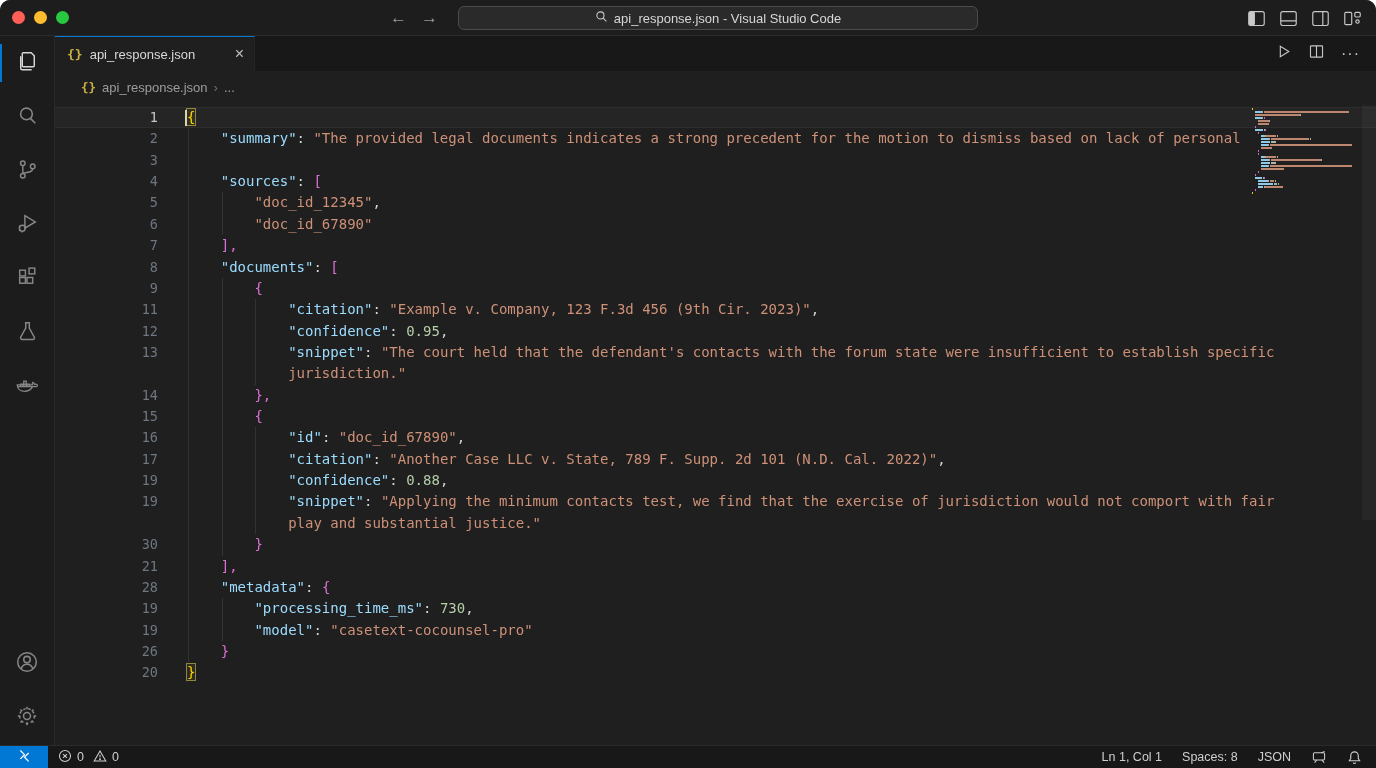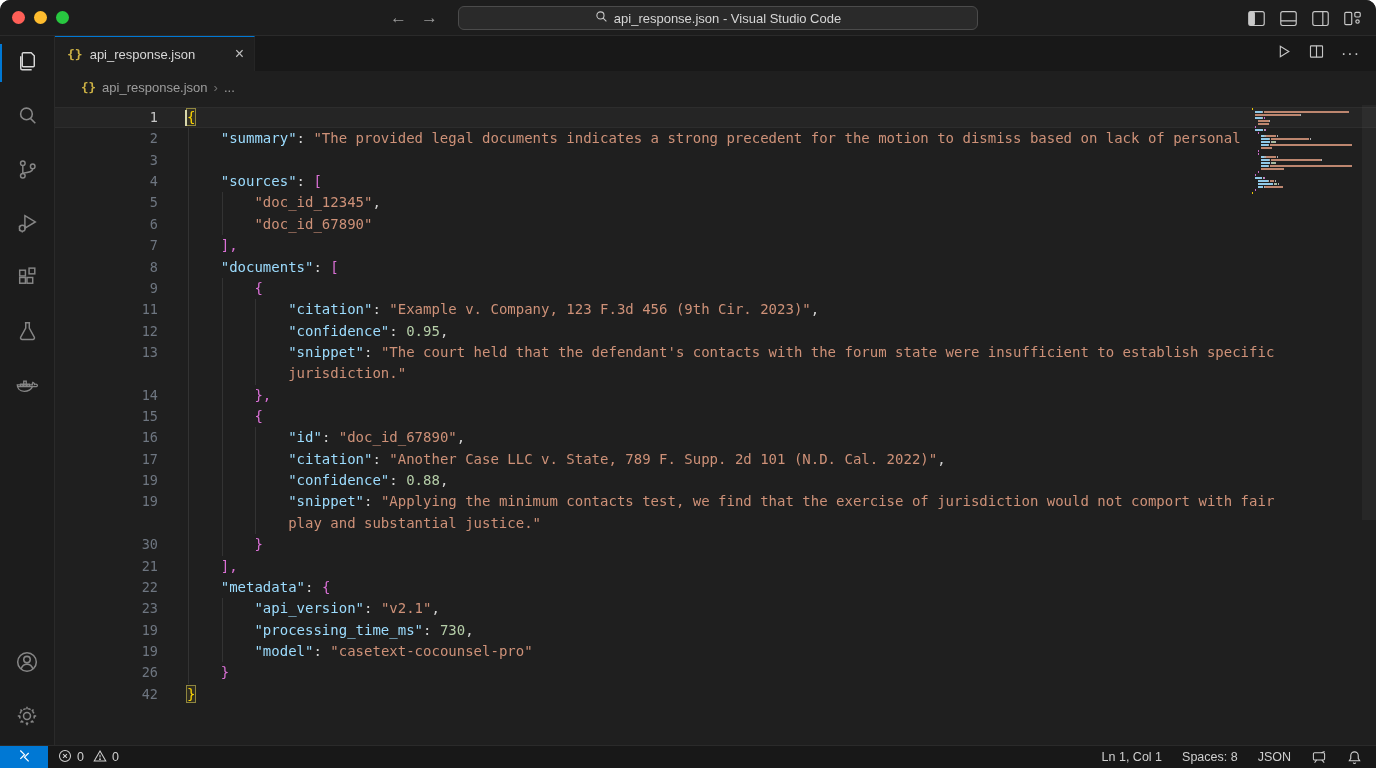--- a/index.html
+++ b/index.html
@@ -250,26 +250,25 @@
             <div class="row"><div class="num"></div><div class="guide" style="left: 133px;"></div><div class="guide" style="left: 166.72px;"></div><div class="guide" style="left: 200.44px;"></div><div class="code"><span class="tk-sp">            </span><span class="tk-str">jurisdiction."</span></div></div>
             <div class="row"><div class="num">14</div><div class="guide" style="left: 133px;"></div><div class="guide" style="left: 166.72px;"></div><div class="code"><span class="tk-sp">        </span><span class="tk-b2">},</span></div></div>
             <div class="row"><div class="num">15</div><div class="guide" style="left: 133px;"></div><div class="guide" style="left: 166.72px;"></div><div class="code"><span class="tk-sp">        </span><span class="tk-b2">{</span></div></div>
             <div class="row"><div class="num">16</div><div class="guide" style="left: 133px;"></div><div class="guide" style="left: 166.72px;"></div><div class="guide" style="left: 200.44px;"></div><div class="code"><span class="tk-sp">            </span><span class="tk-key">"id"</span><span class="tk-pun">: </span><span class="tk-str">"doc_id_67890"</span><span class="tk-pun">,</span></div></div>
             <div class="row"><div class="num">17</div><div class="guide" style="left: 133px;"></div><div class="guide" style="left: 166.72px;"></div><div class="guide" style="left: 200.44px;"></div><div class="code"><span class="tk-sp">            </span><span class="tk-key">"citation"</span><span class="tk-pun">: </span><span class="tk-str">"Another Case LLC v. State, 789 F. Supp. 2d 101 (N.D. Cal. 2022)"</span><span class="tk-pun">,</span></div></div>
             <div class="row"><div class="num">19</div><div class="guide" style="left: 133px;"></div><div class="guide" style="left: 166.72px;"></div><div class="guide" style="left: 200.44px;"></div><div class="code"><span class="tk-sp">            </span><span class="tk-key">"confidence"</span><span class="tk-pun">: </span><span class="tk-num">0.88</span><span class="tk-pun">,</span></div></div>
             <div class="row"><div class="num">19</div><div class="guide" style="left: 133px;"></div><div class="guide" style="left: 166.72px;"></div><div class="guide" style="left: 200.44px;"></div><div class="code"><span class="tk-sp">            </span><span class="tk-key">"snippet"</span><span class="tk-pun">: </span><span class="tk-str">"Applying the minimum contacts test, we find that the exercise of jurisdiction would not comport with fair</span></div></div>
             <div class="row"><div class="num"></div><div class="guide" style="left: 133px;"></div><div class="guide" style="left: 166.72px;"></div><div class="guide" style="left: 200.44px;"></div><div class="code"><span class="tk-sp">            </span><span class="tk-str">play and substantial justice."</span></div></div>
             <div class="row"><div class="num">30</div><div class="guide" style="left: 133px;"></div><div class="guide" style="left: 166.72px;"></div><div class="code"><span class="tk-sp">        </span><span class="tk-b2">}</span></div></div>
             <div class="row"><div class="num">21</div><div class="guide" style="left: 133px;"></div><div class="code"><span class="tk-sp">    </span><span class="tk-b2">],</span></div></div>
-            <div class="row"><div class="num">22</div><div class="guide" style="left: 133px;"></div><div class="code"><span class="tk-sp">    </span><span class="tk-key">"metadata"</span><span class="tk-pun">: </span><span class="tk-b2">{</span></div></div>
-            <div class="row"><div class="num">23</div><div class="guide" style="left: 133px;"></div><div class="guide" style="left: 166.72px;"></div><div class="code"><span class="tk-sp">        </span><span class="tk-key">"api_version"</span><span class="tk-pun">: </span><span class="tk-str">"v2.1"</span><span class="tk-pun">,</span></div></div>
+            <div class="row"><div class="num">28</div><div class="guide" style="left: 133px;"></div><div class="code"><span class="tk-sp">    </span><span class="tk-key">"metadata"</span><span class="tk-pun">: </span><span class="tk-b2">{</span></div></div>
             <div class="row"><div class="num">19</div><div class="guide" style="left: 133px;"></div><div class="guide" style="left: 166.72px;"></div><div class="code"><span class="tk-sp">        </span><span class="tk-key">"processing_time_ms"</span><span class="tk-pun">: </span><span class="tk-num">730</span><span class="tk-pun">,</span></div></div>
             <div class="row"><div class="num">19</div><div class="guide" style="left: 133px;"></div><div class="guide" style="left: 166.72px;"></div><div class="code"><span class="tk-sp">        </span><span class="tk-key">"model"</span><span class="tk-pun">: </span><span class="tk-str">"casetext-cocounsel-pro"</span></div></div>
             <div class="row"><div class="num">26</div><div class="guide" style="left: 133px;"></div><div class="code"><span class="tk-sp">    </span><span class="tk-b2">}</span></div></div>
-            <div class="row"><div class="num">42</div><div class="code"><span class="tk-b1m">}</span></div></div>
+            <div class="row"><div class="num">20</div><div class="code"><span class="tk-b1m">}</span></div></div>
           </div>
         <div class="minimap">
             <div class="mrow">
               <div class="mtk" style="left: 0px; width: 1px; background: rgb(255, 215, 0);"></div>
             </div>
             <div class="mrow">
               <div class="mtk" style="left: 3.12px; width: 6.52px; background: rgb(156, 220, 254);"></div>
               <div class="mtk" style="left: 10.14px; width: 1.06px; background: rgb(189, 189, 189);"></div>
               <div class="mtk" style="left: 11.7px; width: 85.3px; background: rgb(206, 145, 120);"></div>
             </div>

